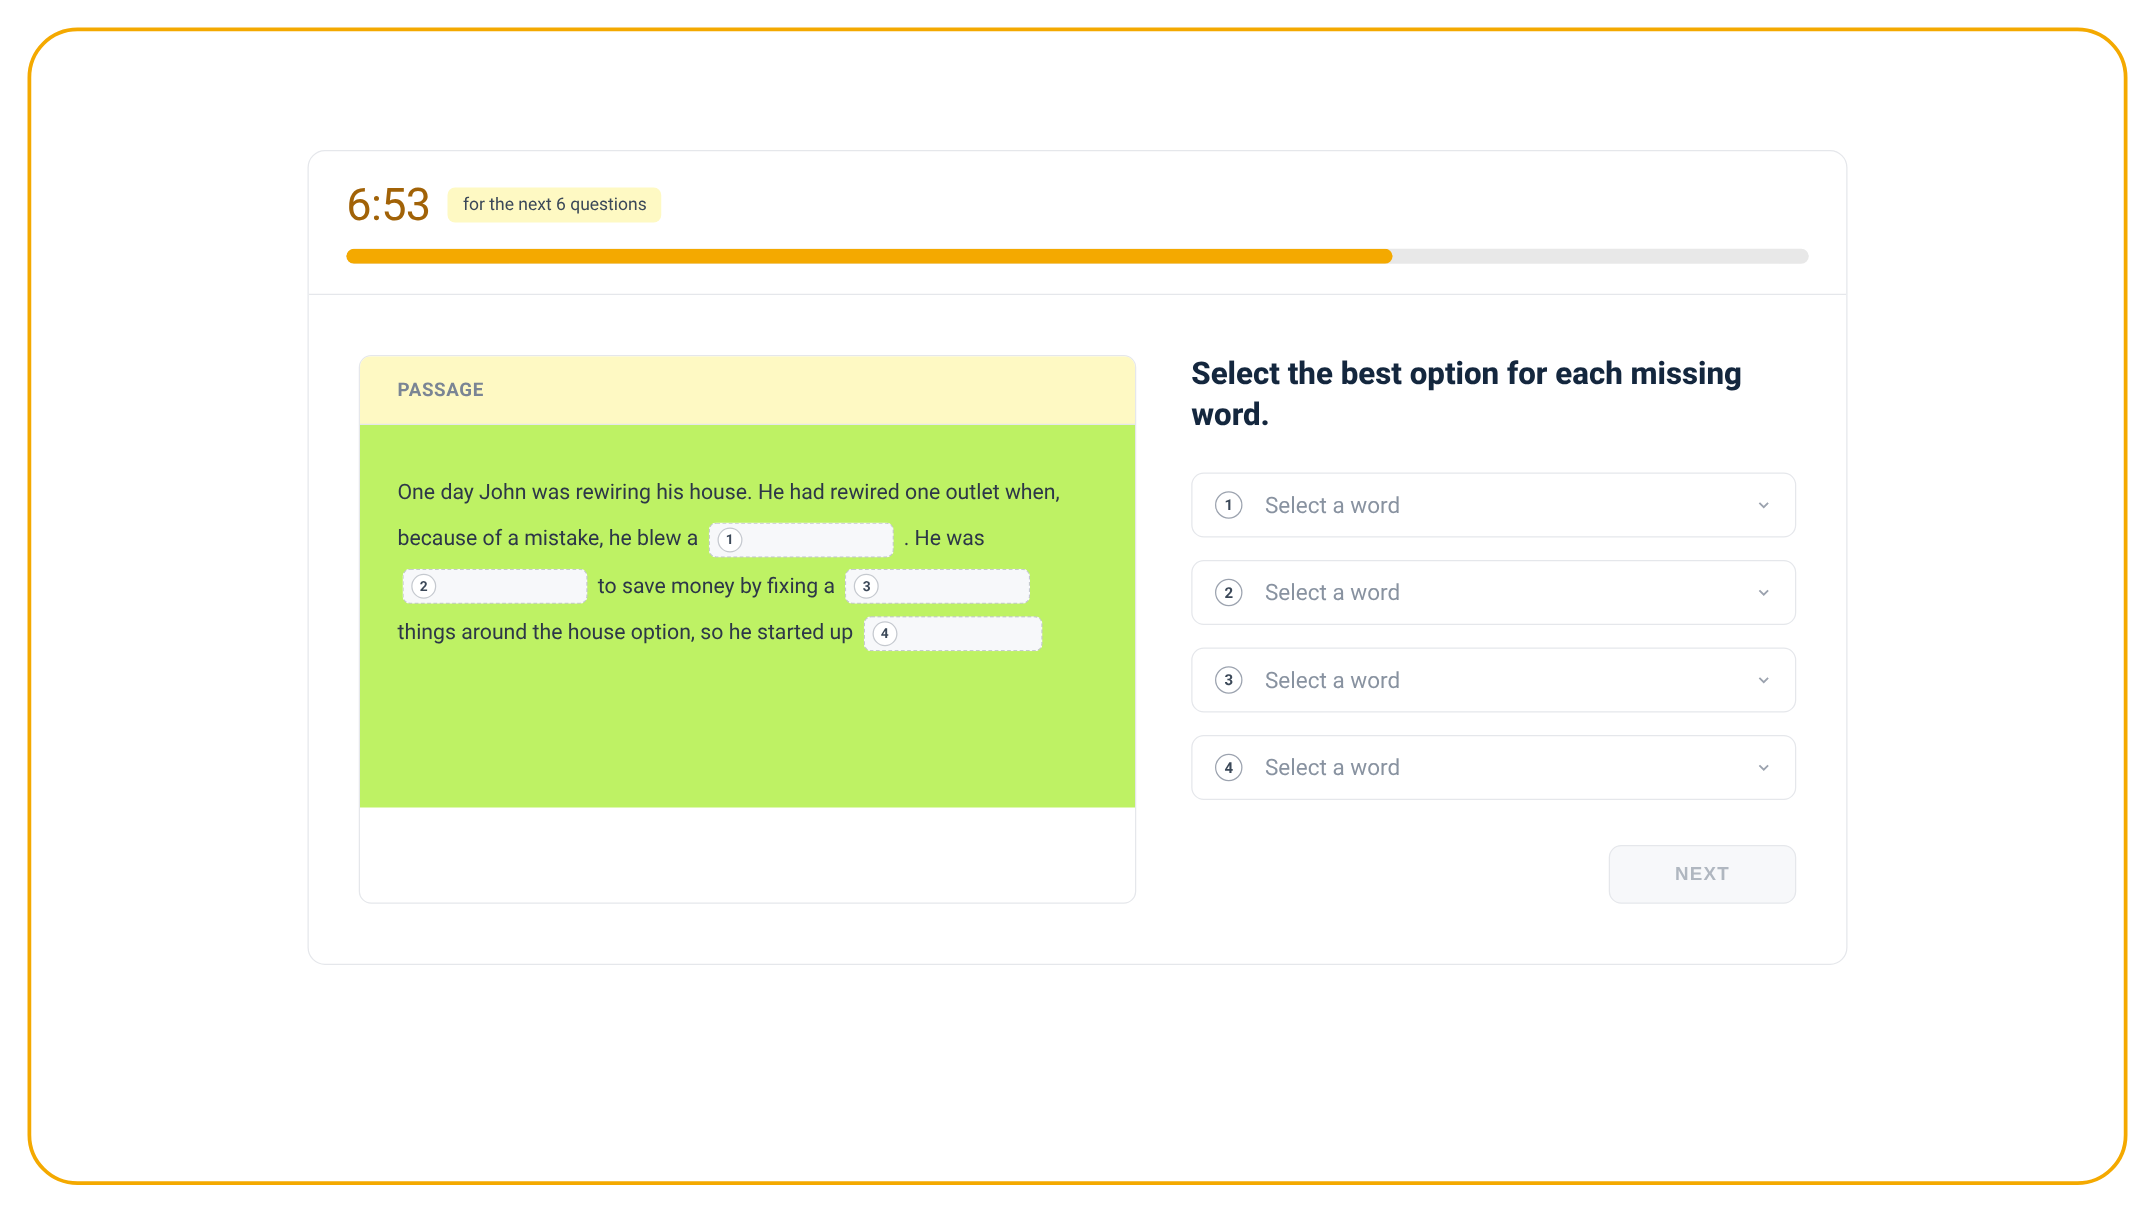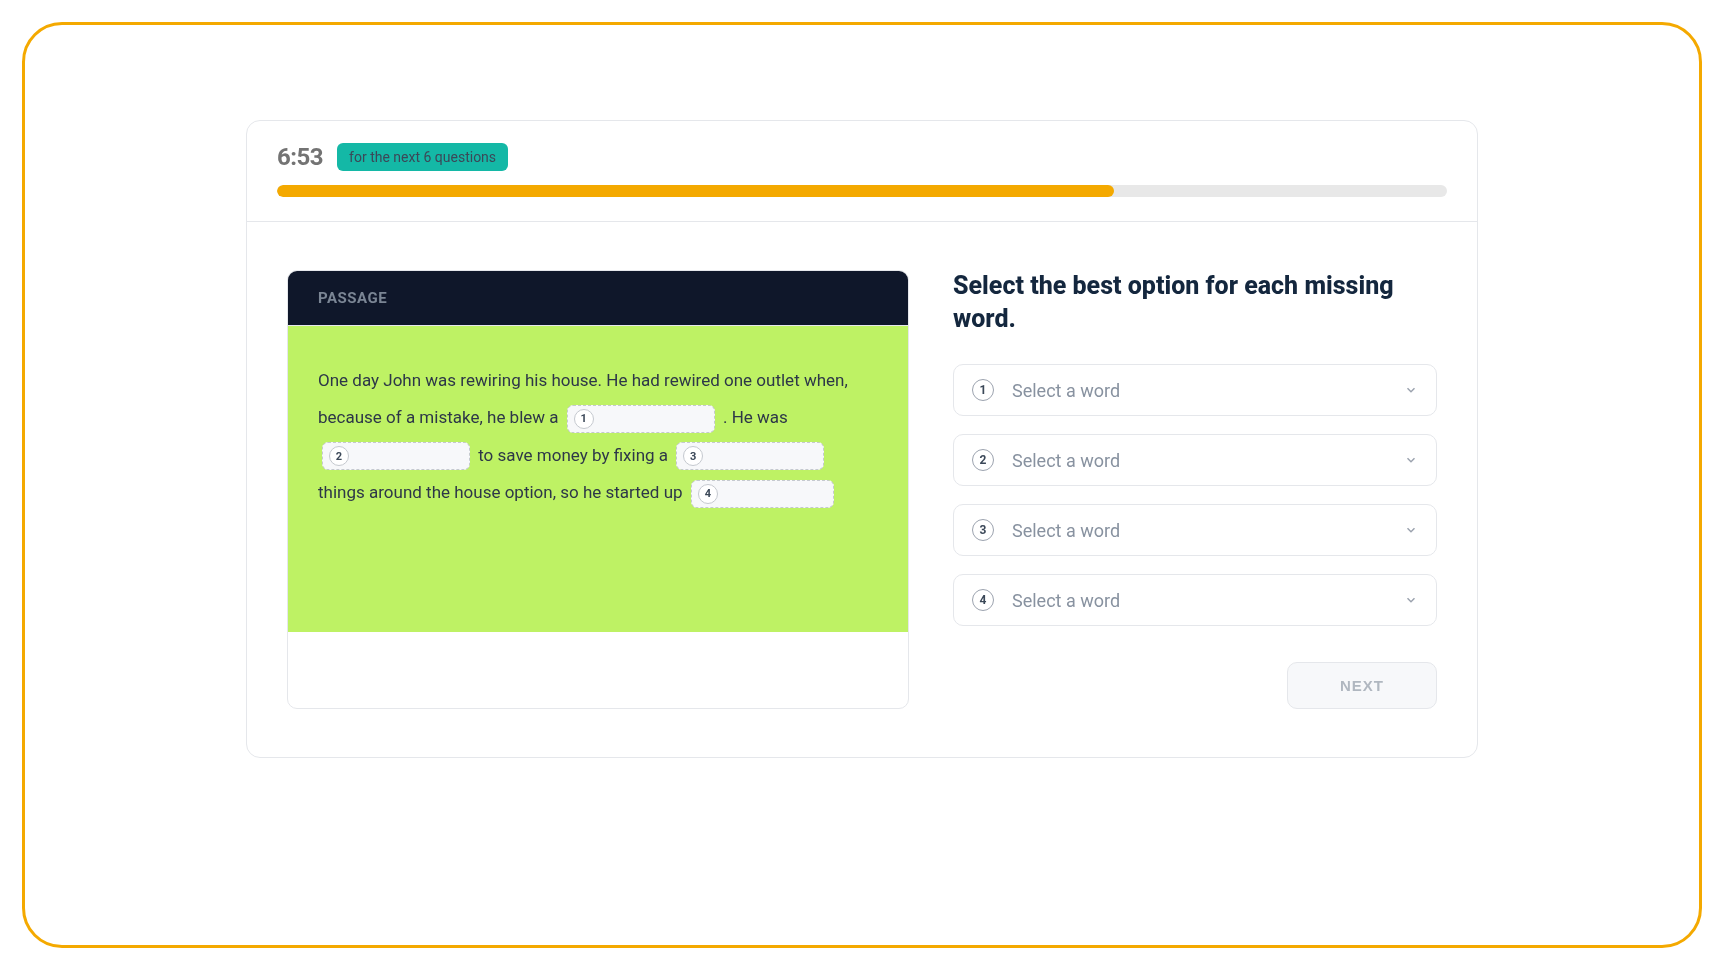--- a/index.html
+++ b/index.html
@@ -38,28 +38,28 @@
     }
     
     .header {
       padding: 22px 30px 14px 30px;
       display: flex;
       align-items: center;
       gap: 14px;
     }
     
     .timer {
-      font-size: 24px;
-      font-weight: 700;
-      color: #737373;
+      font-size: 36px;
+      font-weight: 400;
+      color: #a16207;
       letter-spacing: -0.5px;
     }
     
     .timer-label {
-      background: #14b8a6;
+      background: #fef9c3;
       border-radius: 6px;
       padding: 6px 12px;
       font-size: 14px;
       color: #3b4858;
     }
     
     .progress-container {
       padding: 0 30px 24px 30px;
     }
     
@@ -89,21 +89,21 @@
     }
     
     .passage-panel {
       width: 622px;
       border: 1px solid #e5e7eb;
       border-radius: 10px;
       overflow: hidden;
     }
     
     .passage-header {
-      background: #0f172a;
+      background: #fef9c3;
       padding: 18px 30px;
       font-size: 15px;
       font-weight: 700;
       color: #7a8594;
       letter-spacing: 0.5px;
       border-bottom: 1px solid #e5e7eb;
     }
     
     .passage-body {
       padding: 36px 30px 120px 30px;

